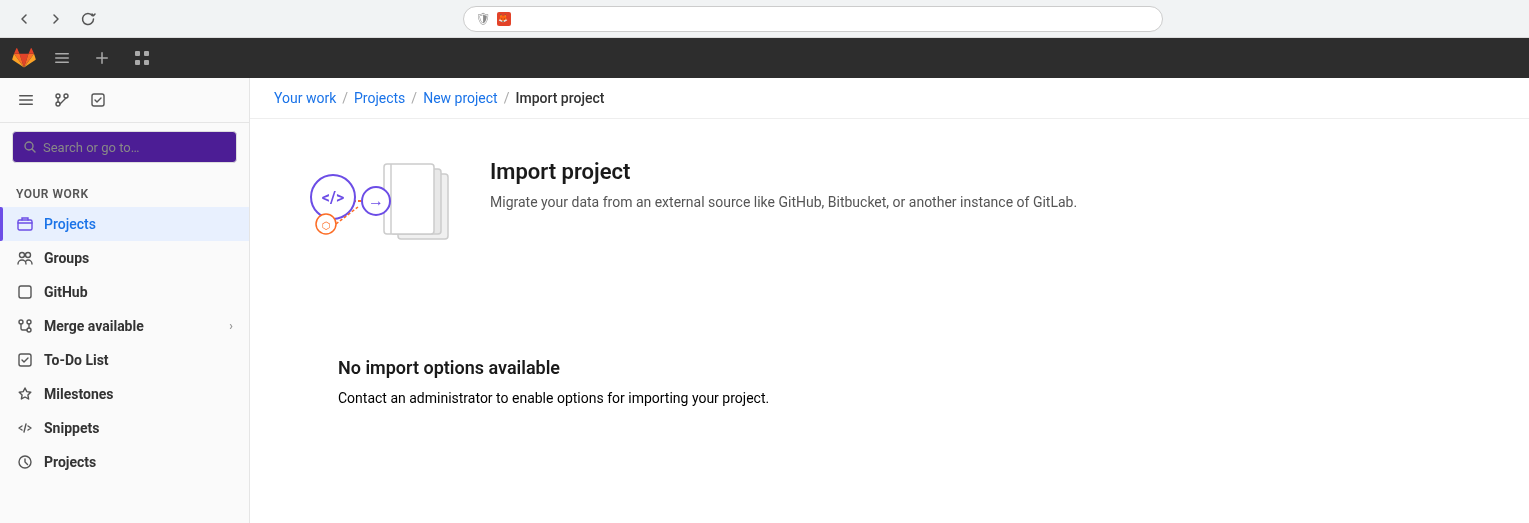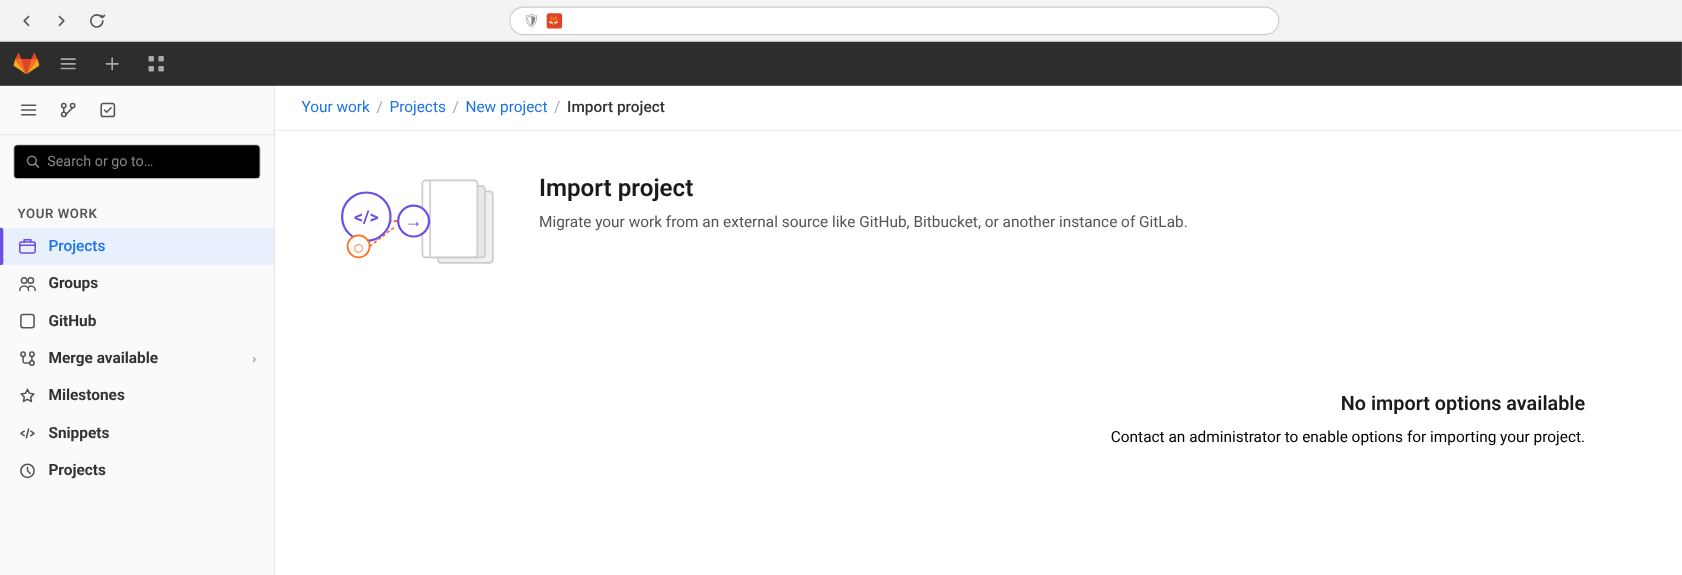--- a/index.html
+++ b/index.html
@@ -101,21 +101,21 @@
     .sidebar-icon-btn {
       width: 28px; height: 28px;
       background: none; border: none; cursor: pointer;
       display: flex; align-items: center; justify-content: center;
       color: #555; border-radius: 4px;
     }
 
     .search-box {
       margin: 8px 12px;
       height: 32px;
-      background: #000000;
+      background: #4c1d95;
       border: 1px solid #ddd;
       border-radius: 4px;
       display: flex;
       align-items: center;
       padding: 0 10px;
       gap: 6px;
       color: #888;
       font-size: 13px;
       cursor: pointer;
     }
@@ -202,21 +202,21 @@
       margin-bottom: 8px;
     }
     .import-text p {
       font-size: 14px;
       color: #555;
       line-height: 1.5;
       max-width: 600px;
     }
 
     .no-options-box {
-      text-align: right;
+      text-align: left;
       padding: 40px;
     }
     .no-options-box h2 {
       font-size: 18px;
       font-weight: 600;
       color: #1a1a1a;
       margin-bottom: 12px;
     }
     .no-options-box p {
       font-size: 14px;
@@ -364,20 +364,29 @@
             <circle cx="12" cy="12" r="2"></circle>
             <circle cx="12" cy="4" r="2"></circle>
             <path d="M4 6v4.5a1.5 1.5 0 001.5 1.5H10" stroke-linecap="round"></path>
             <path d="M12 6v4" stroke-linecap="round"></path>
           </svg>
       </span>
       <span class="sidebar-item-label">Merge available</span>
       <span class="sidebar-item-chevron">›</span>
     </div>
 
+    <div class="sidebar-item">
+      <span class="sidebar-item-icon">
+        <svg width="16" height="16" viewBox="0 0 16 16" fill="none" stroke="#555" stroke-width="1.4">
+            <rect x="2" y="2" width="12" height="12" rx="2"></rect>
+            <path d="M5 8l2 2 4-4" stroke-linecap="round" stroke-linejoin="round"></path>
+          </svg>
+      </span>
+      <span class="sidebar-item-label">To-Do List</span>
+    </div>
 
     <div class="sidebar-item">
       <span class="sidebar-item-icon">
         <svg width="16" height="16" viewBox="0 0 16 16" fill="none" stroke="#555" stroke-width="1.4">
             <path d="M8 2l1.8 3.6 4 .6-2.9 2.8.7 4L8 11l-3.6 1.9.7-4L2.2 6.2l4-.6z" stroke-linejoin="round"></path>
           </svg>
       </span>
       <span class="sidebar-item-label">Milestones</span>
     </div>
 
@@ -433,21 +442,21 @@
 
             <circle cx="28" cy="65" r="10" fill="white" stroke="#fc6d26" stroke-width="1.5"></circle>
             <text x="28" y="70" text-anchor="middle" font-size="10" fill="#fc6d26">⬡</text>
 
             <line x1="38" y1="65" x2="60" y2="48" stroke="#fc6d26" stroke-width="1.5" stroke-dasharray="3,2"></line>
           </svg>
         </div>
 
         <div class="import-text">
           <h1>Import project</h1>
-          <p>Migrate your work from an external source like GitHub, Bitbucket, or another instance of GitLab.</p>
+          <p>Migrate your data from an external source like GitHub, Bitbucket, or another instance of GitLab.</p>
         </div>
       </div>
 
       <div class="no-options-box">
         <h2>No import options available</h2>
         <p>Contact an administrator to enable options for importing your project.</p>
       </div>
     </div>
   </div>
 </div>

